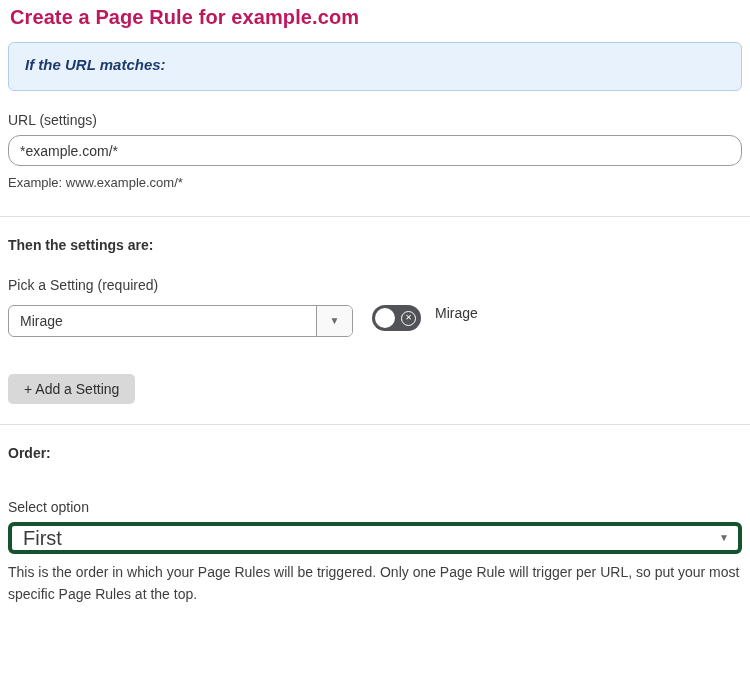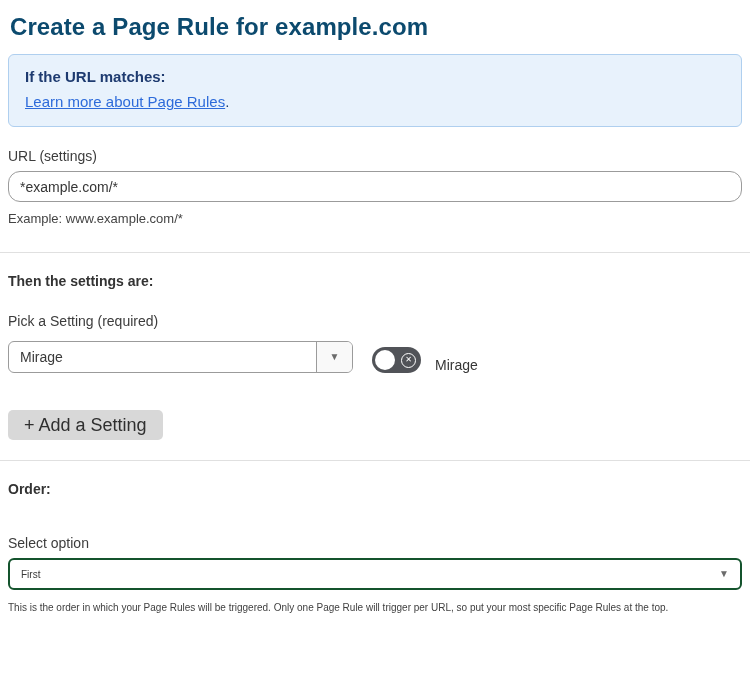--- a/index.html
+++ b/index.html
@@ -7,38 +7,39 @@
   body {
     width: 750px;
     height: 684px;
     background: #ffffff;
     font-family: "Liberation Sans", "DejaVu Sans", sans-serif;
     color: #363636;
     padding: 0 8px;
     overflow: hidden;
   }
   h1.page-title {
-    font-size: 24px;
+    font-size: 20px;
     font-weight: 700;
-    color: #0c4a6e;
-    margin: 13px 0 13px 2px;
+    color: #be185d;
+    margin: 6px 0 13px 2px;
     letter-spacing: 0.1px;
   }
   .infobox {
     background: #e8f2fc;
     border: 1px solid #afcfef;
     border-radius: 6px;
     padding: 10px 16px 12px 16px;
     color: #1e3b70;
     font-size: 15px;
     line-height: 24px;
   }
   .infobox .infobox-heading {
     font-weight: 700;
     margin-bottom: 1px;
+    font-style: italic;
   }
   .infobox a.info-link {
     color: #2d6bda;
     text-decoration: underline;
     cursor: pointer;
   }
   .field-label {
     font-size: 14px;
     color: #3c3c3c;
     margin: 21px 0 7px 0;
@@ -67,21 +68,21 @@
     margin: 23px -8px 0 -8px;
   }
   h2.section-heading {
     font-size: 14px;
     font-weight: 700;
     color: #333333;
     margin: 20px 0 0 0;
   }
   .setting-row {
     display: flex;
-    align-items: flex-end;
+    align-items: flex-start;
     margin-top: 12px;
   }
   .combo {
     width: 345px;
     height: 32px;
     border: 1px solid #9b9b9b;
     border-radius: 6px;
     display: flex;
     align-items: stretch;
     background: #ffffff;
@@ -149,72 +150,71 @@
     color: #363636;
   }
   .btn {
     display: inline-flex;
     align-items: center;
     justify-content: center;
     height: 30px;
     padding: 0 16px;
     border: none;
     border-radius: 5px;
-    font-size: 18px;
+    font-size: 14px;
     font-family: "Liberation Sans", "DejaVu Sans", sans-serif;
     cursor: pointer;
   }
   .btn-gray {
     background: #d8d8d8;
     color: #2f2f2f;
   }
   .add-setting-btn {
     margin-top: 37px;
   }
   .select-wrap {
     position: relative;
     margin-top: 7px;
   }
   .select-box {
     width: 100%;
     height: 32px;
-    border: 2px solid #14532d;
+    border: 4px solid #14532d;
     border-radius: 6px;
     background: #ffffff;
     display: flex;
     align-items: center;
     padding: 1px 30px 0 11px;
-    font-size: 10px;
+    font-size: 20px;
     color: #3a3a3a;
     cursor: pointer;
   }
   .select-caret {
     position: absolute;
     right: 13px;
     top: 50%;
     transform: translateY(-50%);
   }
   .order-help {
-    font-size: 10px;
+    font-size: 14px;
     color: #3f3f3f;
     line-height: 22px;
     margin-top: 7px;
     max-width: 734px;
   }
 </style>
 </head>
 <body>
 
 
 
 <h1 class="page-title">Create a Page Rule for example.com</h1>
 
 <div class="infobox">
   <div class="infobox-heading">If the URL matches:</div>
-  <div><a class="info-link">Learn more about Page Rules</a><span>.</span></div>
 </div>
 
 <div class="field-label">URL (settings)</div>
 <input class="text-input" type="text" value="*example.com/*" style="">
 <div class="helper-text">Example: www.example.com/*</div>
 
 <hr class="divider">
 
 <h2 class="section-heading">Then the settings are:</h2>
 

